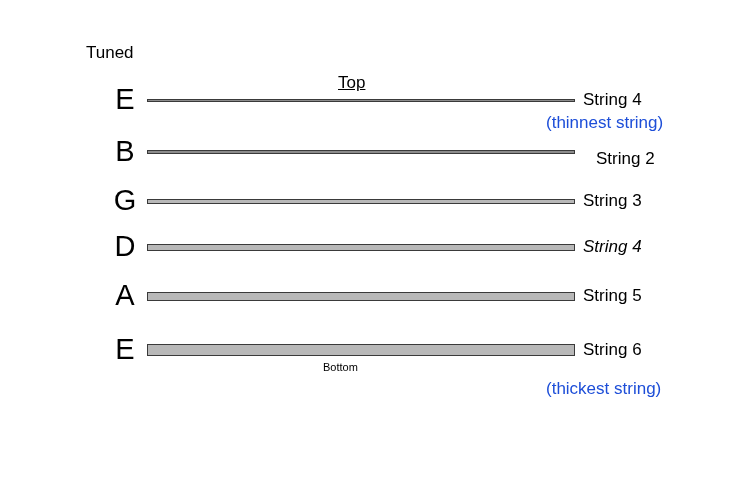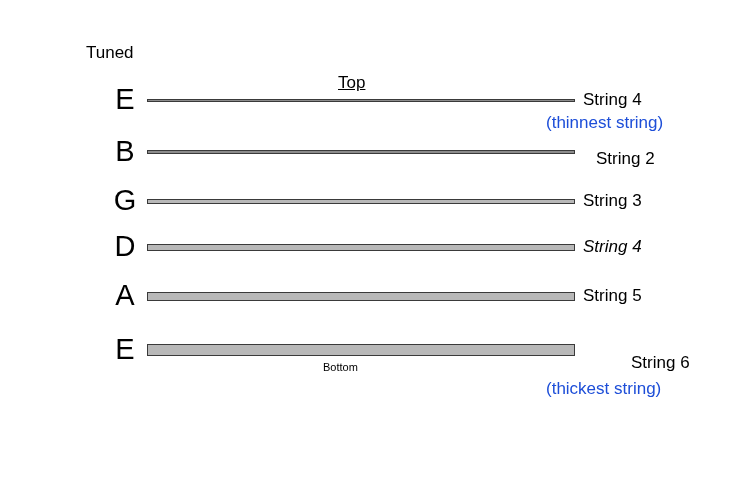--- a/index.html
+++ b/index.html
@@ -112,19 +112,19 @@
       <div class="string" style="height: 5px; top: 199px; background: rgb(184, 184, 184); border-color: rgb(58, 58, 58);"></div>
       <div class="string-label" style="top: 192px;">String 3</div>
       <div class="note-letter" style="top: 232px;">D</div>
       <div class="string" style="height: 7px; top: 244px; background: rgb(184, 184, 184); border-color: rgb(58, 58, 58);"></div>
       <div class="string-label" style="top: 238px; font-style: italic;">String 4</div>
       <div class="note-letter" style="top: 281px;">A</div>
       <div class="string" style="height: 9px; top: 292px; background: rgb(184, 184, 184); border-color: rgb(58, 58, 58);"></div>
       <div class="string-label" style="top: 287px; text-align: center;">String 5</div>
       <div class="note-letter" style="top: 335px;">E</div>
       <div class="string" style="height: 12px; top: 344px; background: rgb(184, 184, 184); border-color: rgb(58, 58, 58);"></div>
-      <div class="string-label" style="top: 354px; margin-left: 48px;">String 6</div>
+      <div class="string-label" style="top: 341px;">String 6</div>
       <div class="string-sublabel" style="top: 380px;">(thickest string)</div>
     </div>
 
   <div class="txt" id="bottom-label">Bottom</div>
 
 </div>
 
 </body></html>

